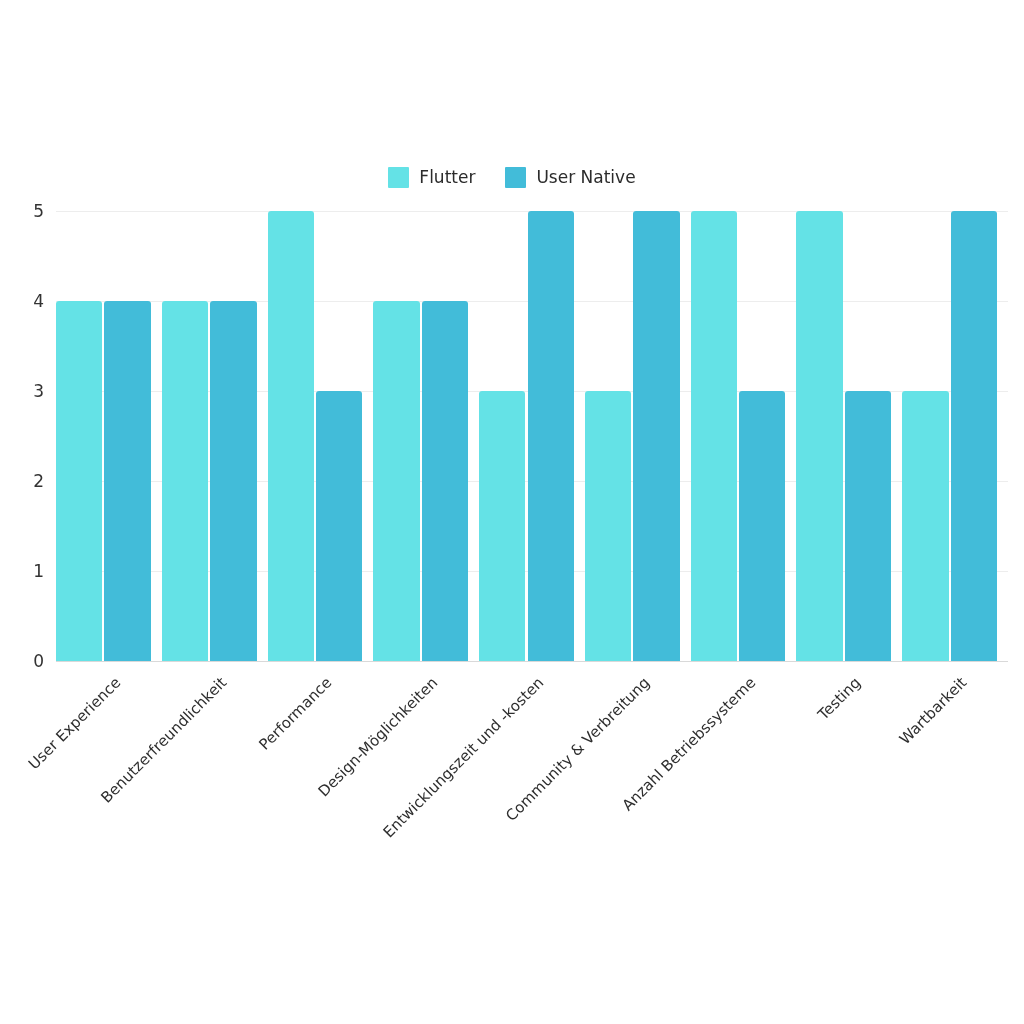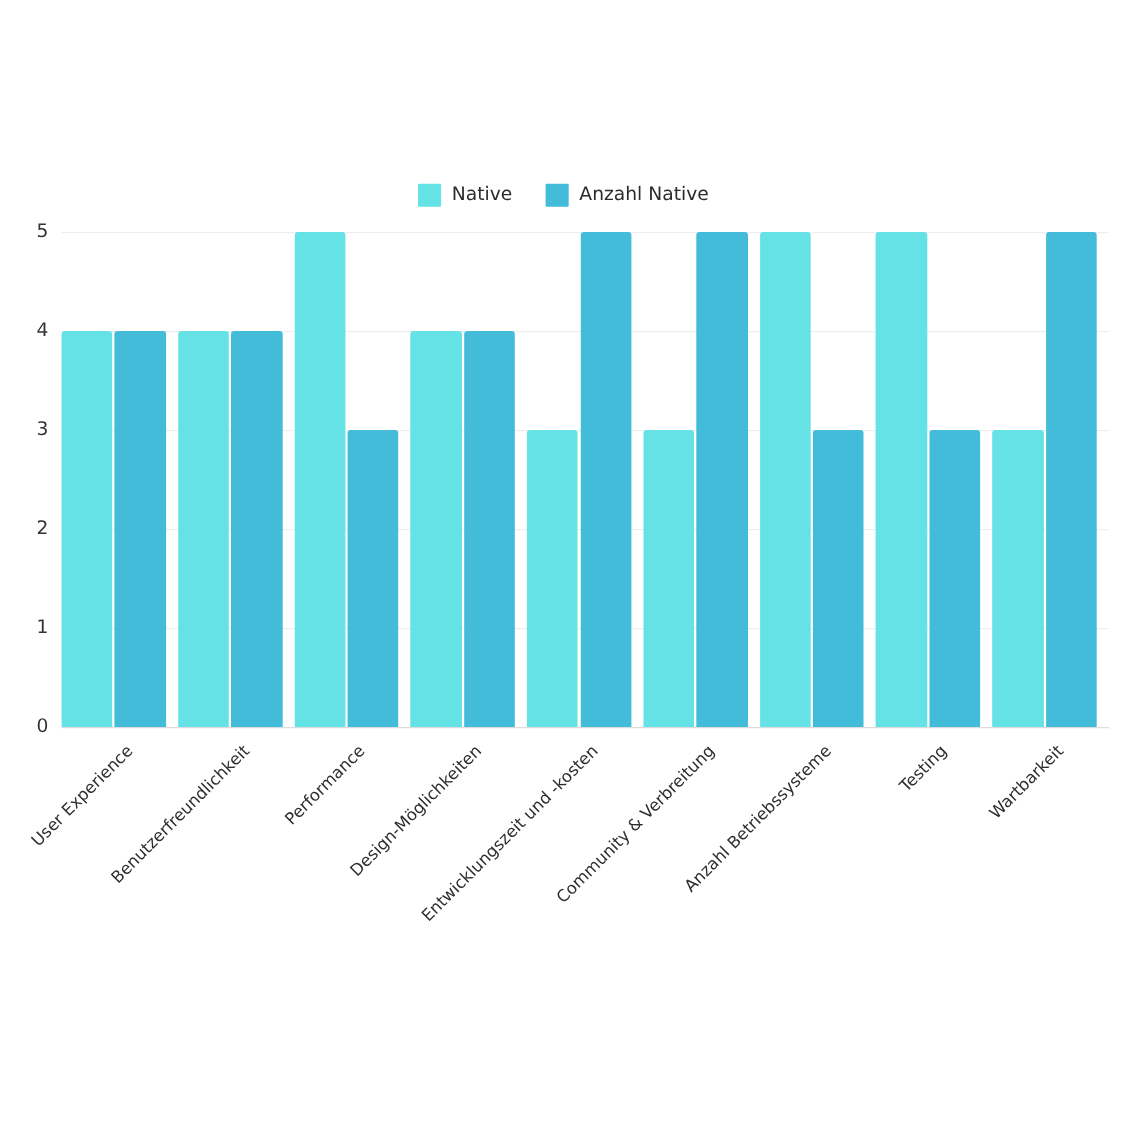--- a/index.html
+++ b/index.html
@@ -125,25 +125,25 @@
   }
 </style>
 </head>
 <body>
 
 <div id="chart-root">
 
   <div id="legend">
     <div class="legend-item">
       <span class="legend-swatch" style="background: rgb(100, 226, 230);"></span>
-      <span class="legend-label">Native</span>
+      <span class="legend-label">Flutter</span>
     </div>
     <div class="legend-item">
       <span class="legend-swatch" style="background: rgb(66, 188, 217);"></span>
-      <span class="legend-label">Anzahl Native</span>
+      <span class="legend-label">User Native</span>
     </div>
   </div>
 
   <div id="yticks">
       <div class="ytick" style="top: 450px;">0</div>
       <div class="ytick" style="top: 360px;">1</div>
       <div class="ytick" style="top: 270px;">2</div>
       <div class="ytick" style="top: 180px;">3</div>
       <div class="ytick" style="top: 90px;">4</div>
       <div class="ytick" style="top: 0px;">5</div>

